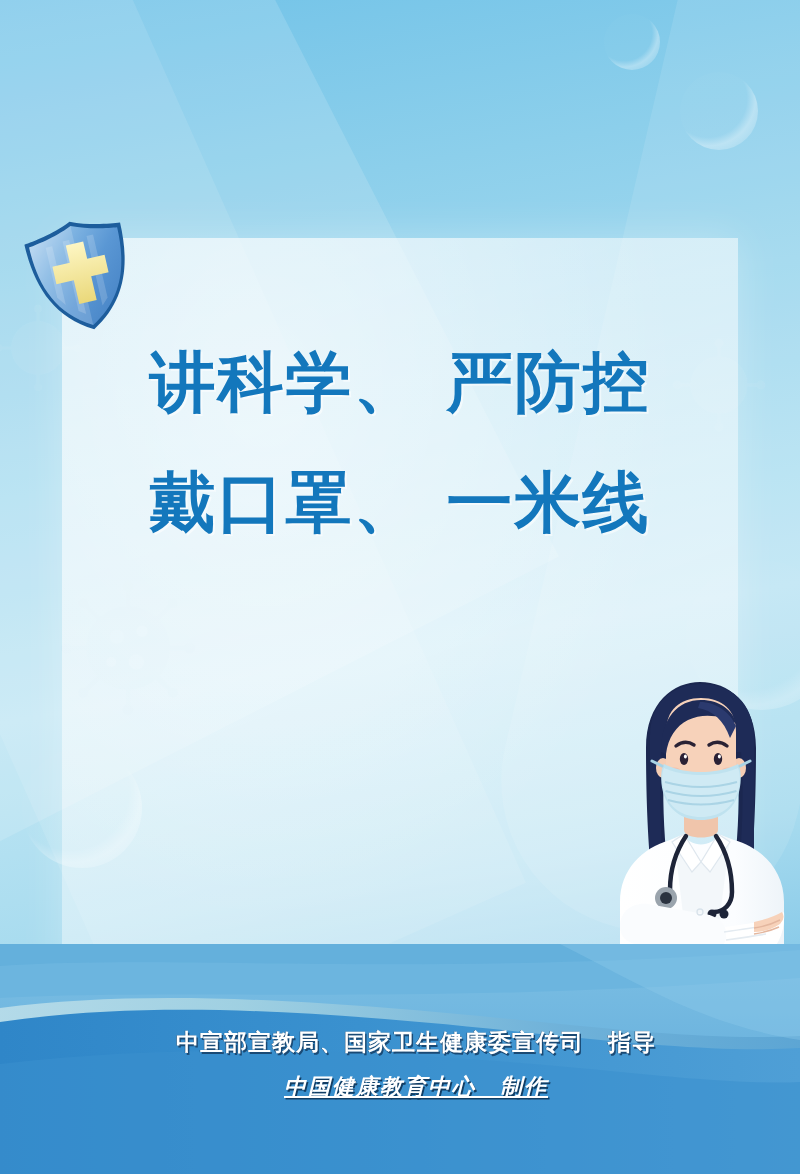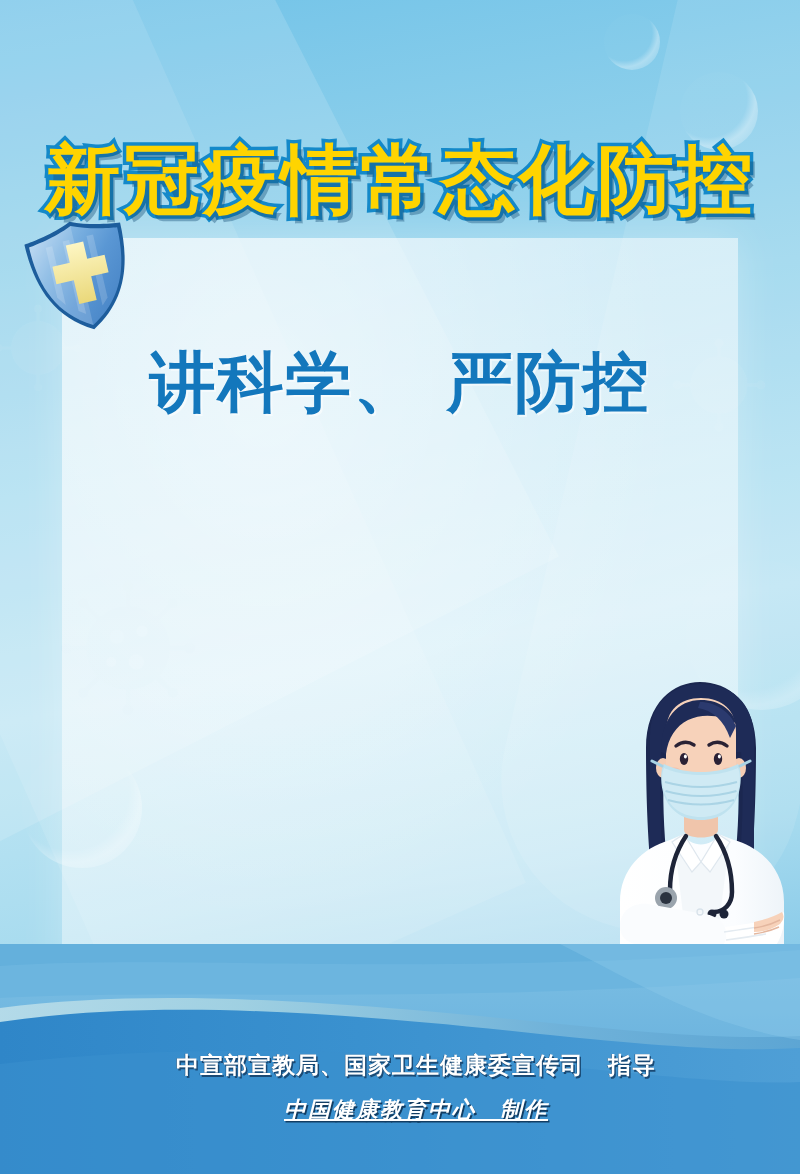--- a/index.html
+++ b/index.html
@@ -72,21 +72,21 @@
     font-family:"DejaVu Sans","Liberation Sans",sans-serif;
   }
 
   
   .doctor{position:absolute;right:0px;bottom:168px;width:196px;height:330px;}
 
   
   .waves{position:absolute;left:0;bottom:0;width:800px;height:230px;}
 
   
-  .footer{position:absolute;left:0;right:0;bottom:49px;text-align:center;margin-left:32px;}
+  .footer{position:absolute;left:0;right:0;bottom:72px;text-align:center;margin-left:32px;}
   .f1{font-size:23px;font-weight:bold;color:#ffffff;letter-spacing:1px;
       text-shadow:1.5px 1.5px 0 #1a4a75, -0.5px -0.5px 0 #1a4a75;
       margin-bottom:14px;
       font-family:"DejaVu Sans","Liberation Sans",sans-serif;}
   .f2{font-size:22px;color:#ffffff;letter-spacing:2px;
       text-shadow:1.5px 1.5px 0 #123d63;
       font-family:"DejaVu Serif","Liberation Serif",serif;
       font-style:italic;font-weight:bold;text-decoration:underline;}
 </style>
 </head>
@@ -163,21 +163,20 @@
           <line x1="24" y1="50" x2="13" y2="50"></line>
             <line x1="76" y1="50" x2="87" y2="50"></line>
         </g>
       </g>
     </svg>
   </div>
 
   <div class="panel"></div>
   <div class="panel-glow"></div>
 
-  <div class="title">新冠疫情常态化防控</div>
 
   <svg class="shield" viewBox="0 0 100 104">
     <defs>
       <linearGradient id="shg" x1="0" y1="0" x2="1" y2="1">
         <stop offset="0%" stop-color="#bcd9f2"></stop>
         <stop offset="28%" stop-color="#7fb4e2"></stop>
         <stop offset="55%" stop-color="#5a97d4"></stop>
         <stop offset="100%" stop-color="#3f7cc0"></stop>
       </linearGradient>
       <linearGradient id="crg" x1="0" y1="0" x2="0" y2="1">
@@ -191,20 +190,21 @@
     <g opacity="0.17" fill="#ffffff">
       <path d="M24 20 L30 20 L30 74 L24 66 Z"></path>
       <path d="M40 18 L46 18 L46 86 L40 82 Z"></path>
       <path d="M62 18 L68 18 L68 76 L62 82 Z"></path>
     </g>
     <path d="M42 22 h16 v16 h16 v16 h-16 v22 h-16 v-22 h-16 v-16 h16 z" fill="url(#crg)"></path>
   </svg>
 
   <div class="slogans">
     <div class="sline">讲科学、 严防控</div>
+    <div class="sline">戴口罩、 一米线</div>
   </div>
 
   <svg class="doctor" viewBox="0 0 196 330">
     <defs>
       <linearGradient id="coat" x1="0" y1="0" x2="1" y2="0">
         <stop offset="0%" stop-color="#ffffff"></stop>
         <stop offset="70%" stop-color="#fbfdff"></stop>
         <stop offset="100%" stop-color="#eef4f9"></stop>
       </linearGradient>
     </defs>

